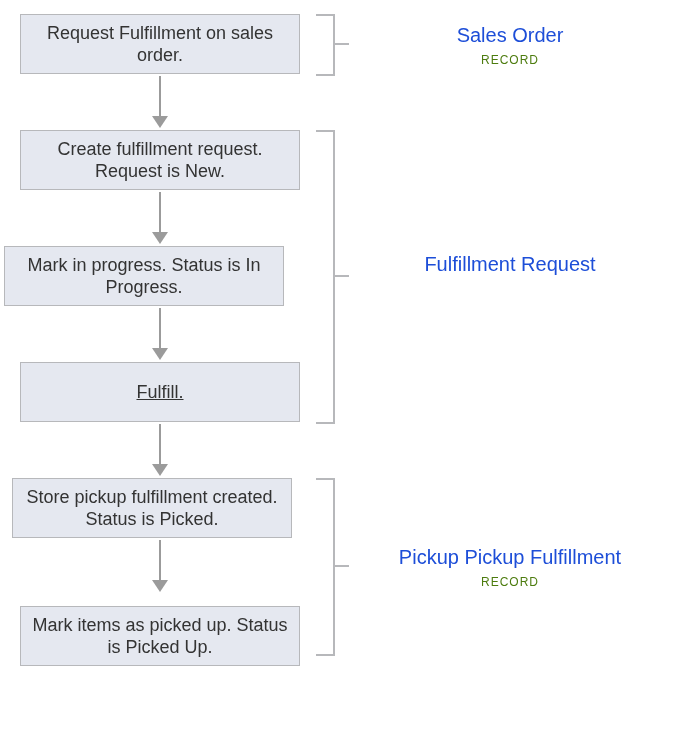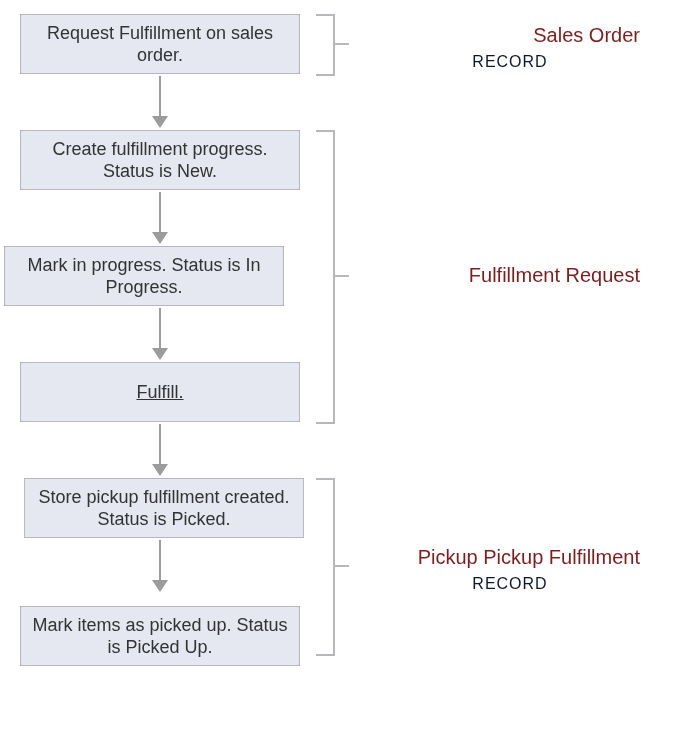--- a/index.html
+++ b/index.html
@@ -45,48 +45,47 @@
   .bracket {
     position: absolute;
   }
   .label-group {
     position: absolute;
     width: 260px;
     text-align: center;
   }
   .label-title {
     font-size: 20px;
-    color: #7f1d1d;
+    color: #1d4ed8;
     margin-bottom: 6px;
-    text-align: right;
   }
   .label-sub {
-    font-size: 16px;
+    font-size: 12px;
     letter-spacing: 1px;
-    color: #0f172a;
+    color: #4d7c0f;
   }
 </style>
 </head>
 <body>
 
 <div class="canvas">
 
   <div class="node" style="left:20px; top:14px;">
     <span>Request Fulfillment on sales order.</span>
   </div>
 
   <div class="arrow" style="left:20px; top:76px; height:52px;">
     <div class="shaft" style="height:40px;"></div>
     <svg width="16" height="12">
       <polygon points="0,0 16,0 8,12" fill="#9b9b9b"></polygon>
     </svg>
   </div>
 
   <div class="node" style="left:20px; top:130px;">
-    <span>Create fulfillment progress. Status is New.</span>
+    <span>Create fulfillment request. Request is New.</span>
   </div>
 
   <div class="arrow" style="left:20px; top:192px; height:52px;">
     <div class="shaft" style="height:40px;"></div>
     <svg width="16" height="12">
       <polygon points="0,0 16,0 8,12" fill="#9b9b9b"></polygon>
     </svg>
   </div>
 
   <div class="node" style="left:4px; top:246px;">
@@ -104,21 +103,21 @@
     <span>Fulfill.</span>
   </div>
 
   <div class="arrow" style="left:20px; top:424px; height:52px;">
     <div class="shaft" style="height:40px;"></div>
     <svg width="16" height="12">
       <polygon points="0,0 16,0 8,12" fill="#9b9b9b"></polygon>
     </svg>
   </div>
 
-  <div class="node" style="left:24px; top:478px;">
+  <div class="node" style="left:12px; top:478px;">
     <span>Store pickup fulfillment created. Status is Picked.</span>
   </div>
 
   <div class="arrow" style="left:20px; top:540px; height:52px;">
     <div class="shaft" style="height:40px;"></div>
     <svg width="16" height="12">
       <polygon points="0,0 16,0 8,12" fill="#9b9b9b"></polygon>
     </svg>
   </div>
 
@@ -136,21 +135,21 @@
 
   <svg class="bracket" style="left:316px; top:478px;" width="34" height="178">
     <path d="M0 1 H18 V88 H33 M18 88 V177 H0" stroke="#b7b8bb" stroke-width="2" fill="none"></path>
   </svg>
 
   <div class="label-group" style="left:380px; top:24px;">
     <div class="label-title">Sales Order</div>
     <div class="label-sub">RECORD</div>
   </div>
 
-  <div class="label-group" style="left:380px; top:264px;">
+  <div class="label-group" style="left:380px; top:253px;">
     <div class="label-title">Fulfillment Request</div>
   </div>
 
   <div class="label-group" style="left:380px; top:546px;">
     <div class="label-title">Pickup Pickup Fulfillment</div>
     <div class="label-sub">RECORD</div>
   </div>
 
 </div>
 

